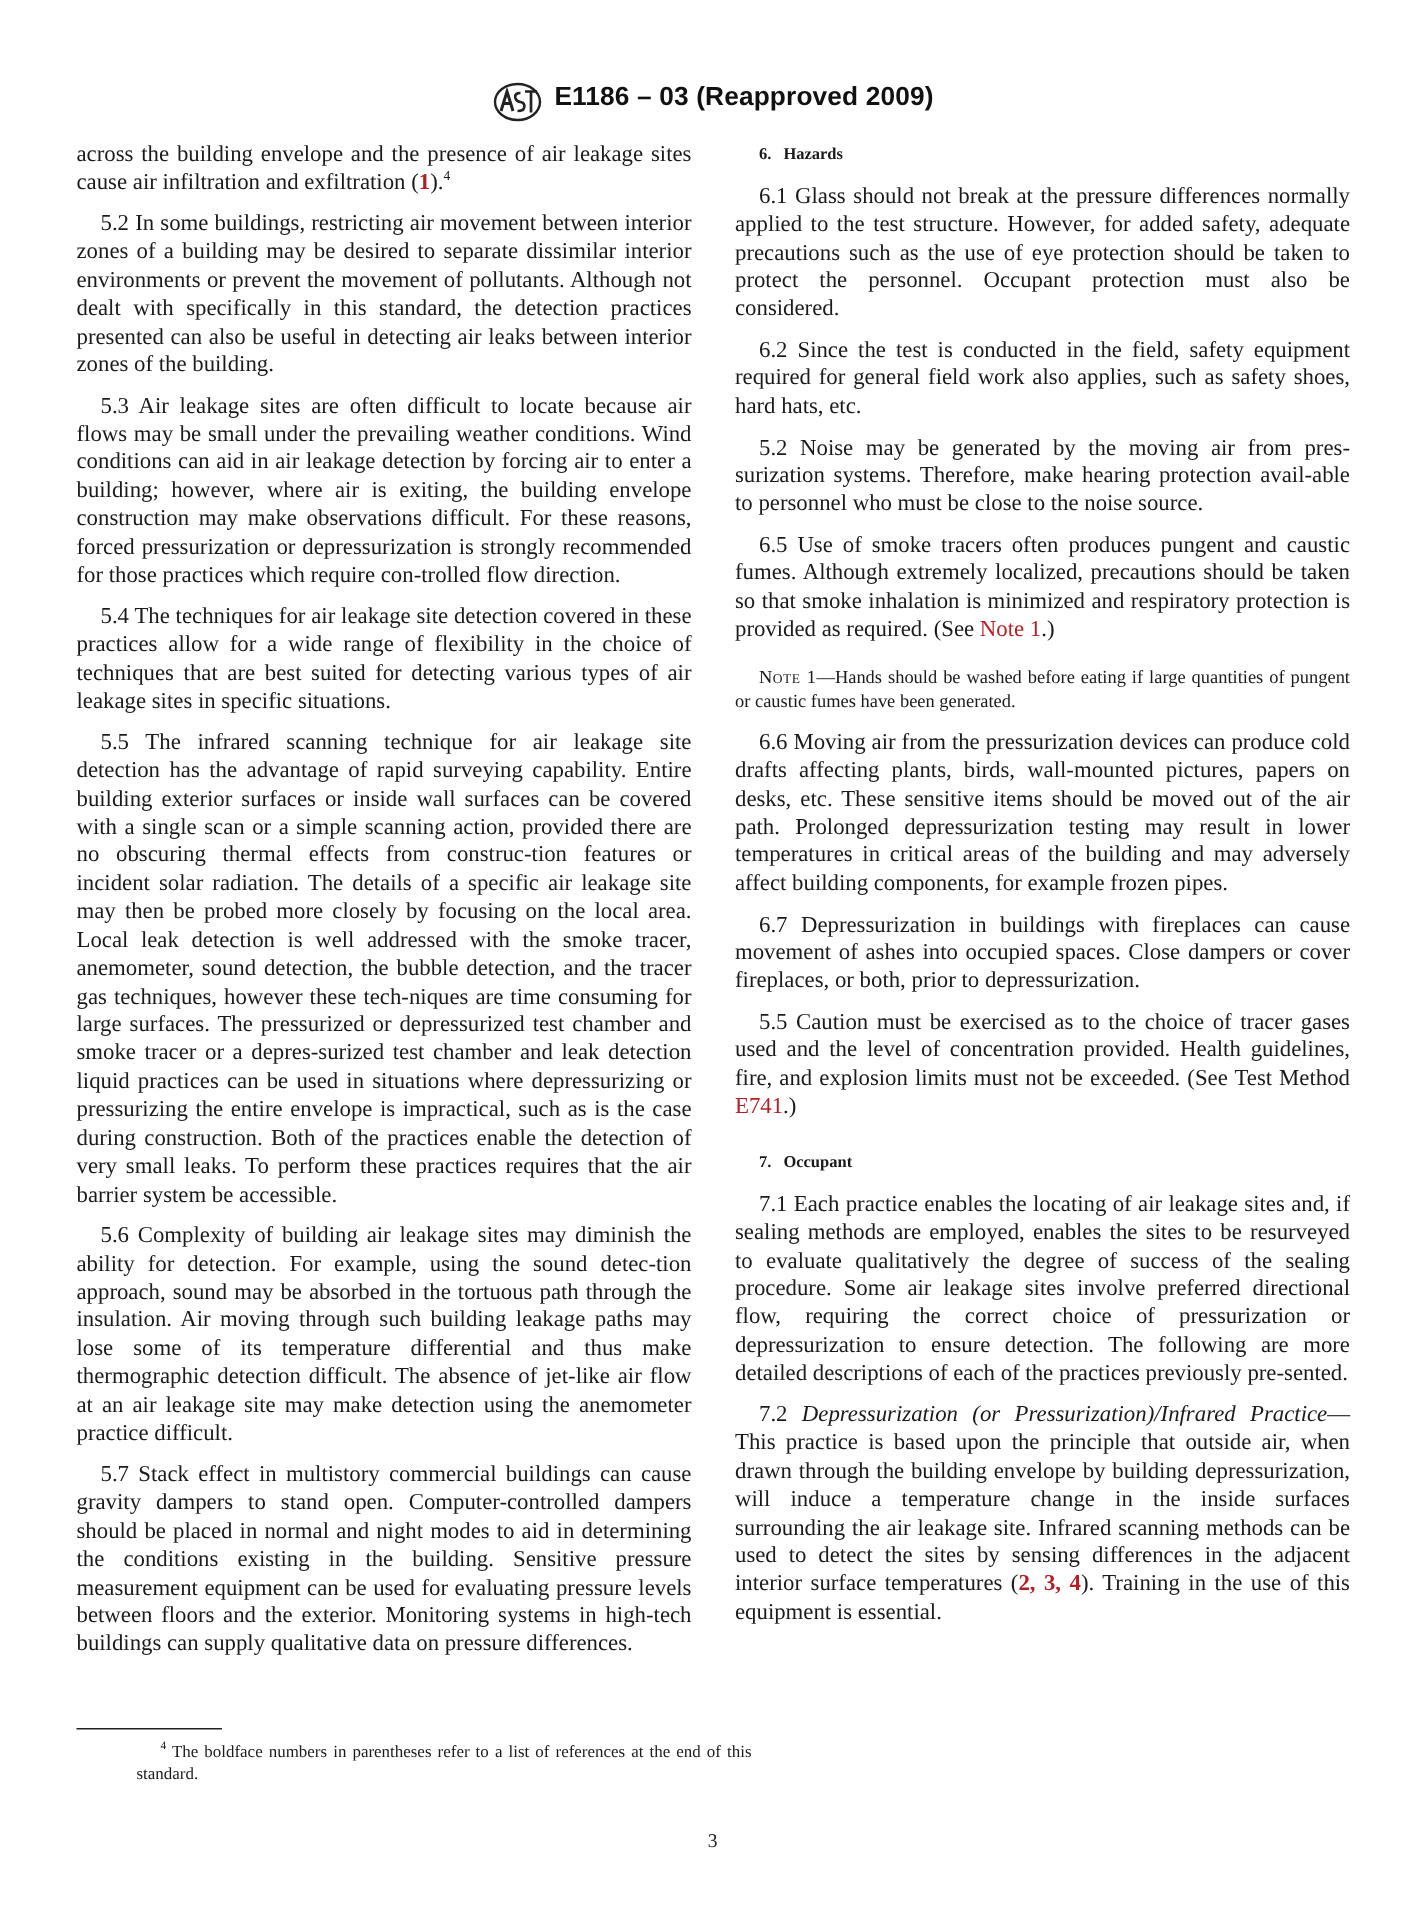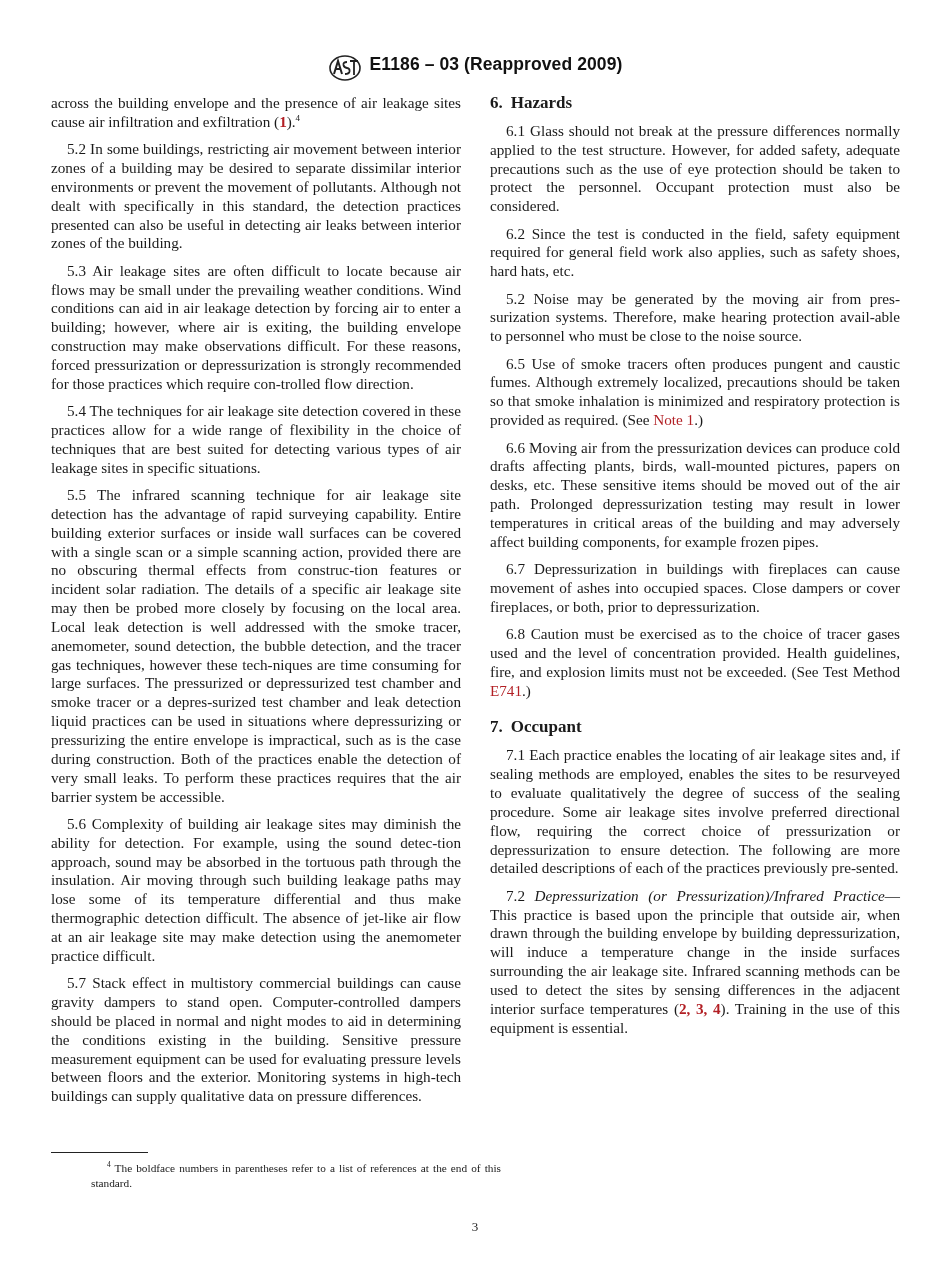--- a/index.html
+++ b/index.html
@@ -5,21 +5,21 @@
   html, body { margin: 0; padding: 0; background: #ffffff; }
   body { width: 950px; height: 1272px; position: relative; overflow: hidden; color: #1a1a1a; }
   .header { position: absolute; top: 54px; left: 0; width: 950px; display: flex; justify-content: center; align-items: flex-start; gap: 8px; }
   .logo { width: 34px; height: 28px; display: inline-block; }
   .header-title { font-family: "Liberation Sans", sans-serif; font-weight: bold; font-size: 17.5px; color: #111; letter-spacing: 0.1px; }
   .col { position: absolute; top: 94px; width: 410px; font-family: "Liberation Serif", serif; font-size: 15.2px; line-height: 18.85px; text-align: justify; }
   .col-left { left: 51px; }
   .col-right { left: 490px; }
   p { margin: 0 0 8.5px 0; text-indent: 0; }
   p.ind { text-indent: 16px; }
-  .sec-head { font-weight: bold; margin: 0 0 9px 0; font-size: 17px; }
+  .sec-head { font-weight: bold; margin: 0 0 9px 16px; font-size: 11px; }
   .sec-head .num { margin-right: 8px; }
   .ref { color: #b21f24; font-weight: bold; }
   .link { color: #b21f24; }
   sup { font-size: 9px; line-height: 0; vertical-align: super; }
   .note { font-size: 12.3px; line-height: 15.5px; margin: 14px 0 11px 0; text-indent: 16px; }
   .note .sc { font-variant: small-caps; letter-spacing: 0.3px; }
   .footnote-rule { position: absolute; left: 51px; top: 1152px; width: 97px; border-top: 1px solid #222; }
   .footnote { position: absolute; left: 51px; top: 1161px; width: 410px; font-family: "Liberation Serif", serif; font-size: 11.3px; line-height: 14.5px; text-align: justify; text-indent: 16px; margin-left: 40px; }
   .footnote sup { font-size: 7.5px; }
   .page-num { position: absolute; top: 1219px; left: 0; width: 950px; text-align: center; font-family: "Liberation Serif", serif; font-size: 13px; color: #222; }
@@ -47,23 +47,24 @@
   <p class="ind">5.6 Complexity of building air leakage sites may diminish the ability for detection. For example, using the sound detec-tion approach, sound may be absorbed in the tortuous path through the insulation. Air moving through such building leakage paths may lose some of its temperature differential and thus make thermographic detection difficult. The absence of jet-like air flow at an air leakage site may make detection using the anemometer practice difficult.</p>
   <p class="ind">5.7 Stack effect in multistory commercial buildings can cause gravity dampers to stand open. Computer-controlled dampers should be placed in normal and night modes to aid in determining the conditions existing in the building. Sensitive pressure measurement equipment can be used for evaluating pressure levels between floors and the exterior. Monitoring systems in high-tech buildings can supply qualitative data on pressure differences.</p>
 </div>
 
 <div class="col col-right">
   <div class="sec-head"><span class="num">6.</span><span>Hazards</span></div>
   <p class="ind">6.1 Glass should not break at the pressure differences normally applied to the test structure. However, for added safety, adequate precautions such as the use of eye protection should be taken to protect the personnel. Occupant protection must also be considered.</p>
   <p class="ind">6.2  Since the test is conducted in the field, safety equipment required for general field work also applies, such as safety shoes, hard hats, etc.</p>
   <p class="ind">5.2  Noise may be generated by the moving air from pres-surization systems. Therefore, make hearing protection avail-able to personnel who must be close to the noise source.</p>
   <p class="ind"><span>6.5 Use of smoke tracers often produces pungent and caustic fumes. Although extremely localized, precautions should be taken so that smoke inhalation is minimized and respiratory protection is provided as required. (See </span><span class="link">Note 1</span><span>.)</span></p>
+  <p class="note"><span class="sc">Note 1</span><span>—Hands should be washed before eating if large quantities of pungent or caustic fumes have been generated.</span></p>
   <p class="ind">6.6  Moving air from the pressurization devices can produce cold drafts affecting plants, birds, wall-mounted pictures, papers on desks, etc. These sensitive items should be moved out of the air path. Prolonged depressurization testing may result in lower temperatures in critical areas of the building and may adversely affect building components, for example frozen pipes.</p>
   <p class="ind">6.7  Depressurization in buildings with fireplaces can cause movement of ashes into occupied spaces. Close dampers or cover fireplaces, or both, prior to depressurization.</p>
-  <p class="ind"><span>6.8 Caution must be exercised as to the choice of tracer gases used and the level of concentration provided. Health guidelines, fire, and explosion limits must not be exceeded. (See Test Method </span><span class="link">E741</span><span>.)</span></p>
+  <p class="ind"><span>5.5 Caution must be exercised as to the choice of tracer gases used and the level of concentration provided. Health guidelines, fire, and explosion limits must not be exceeded. (See Test Method </span><span class="link">E741</span><span>.)</span></p>
   <div class="sec-head" style="margin-top:18px"><span class="num">7.</span><span>Occupant</span></div>
   <p class="ind">7.1  Each practice enables the locating of air leakage sites and, if sealing methods are employed, enables the sites to be resurveyed to evaluate qualitatively the degree of success of the sealing procedure. Some air leakage sites involve preferred directional flow, requiring the correct choice of pressurization or depressurization to ensure detection. The following are more detailed descriptions of each of the practices previously pre-sented.</p>
   <p class="ind"><span>7.2 </span><em>Depressurization (or Pressurization)/Infrared Practice</em><span>—This practice is based upon the principle that outside air, when drawn through the building envelope by building depressurization, will induce a temperature change in the inside surfaces surrounding the air leakage site. Infrared scanning methods can be used to detect the sites by sensing differences in the adjacent interior surface temperatures (</span><span class="ref">2</span><span class="ref">, </span><span class="ref">3</span><span class="ref">, </span><span class="ref">4</span><span>). Training in the use of this equipment is essential.</span></p>
 </div>
 
 <div class="footnote-rule"></div>
 <div class="footnote"><sup>4</sup><span> The boldface numbers in parentheses refer to a list of references at the end of this standard.</span></div>
 
 <div class="page-num">3</div>
 

